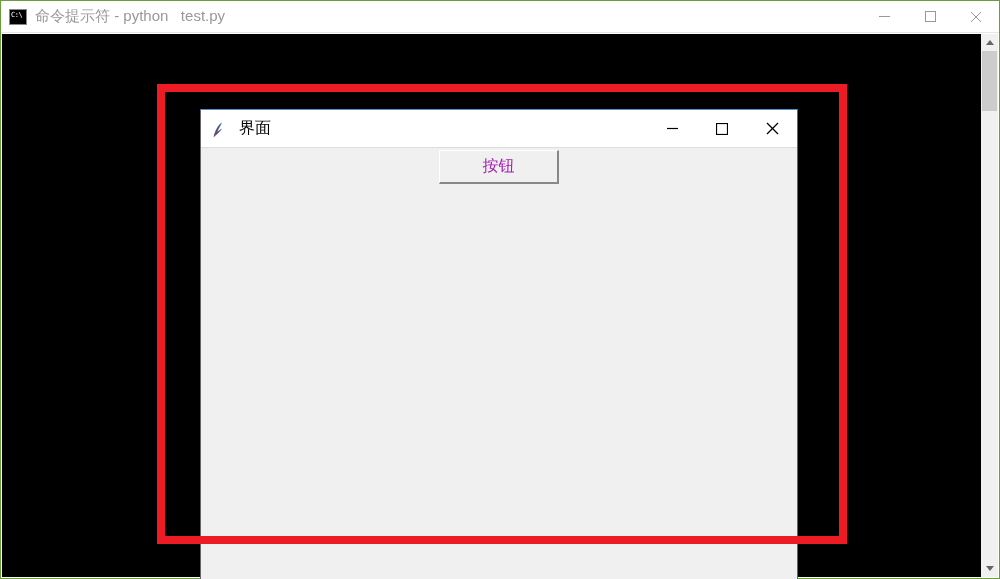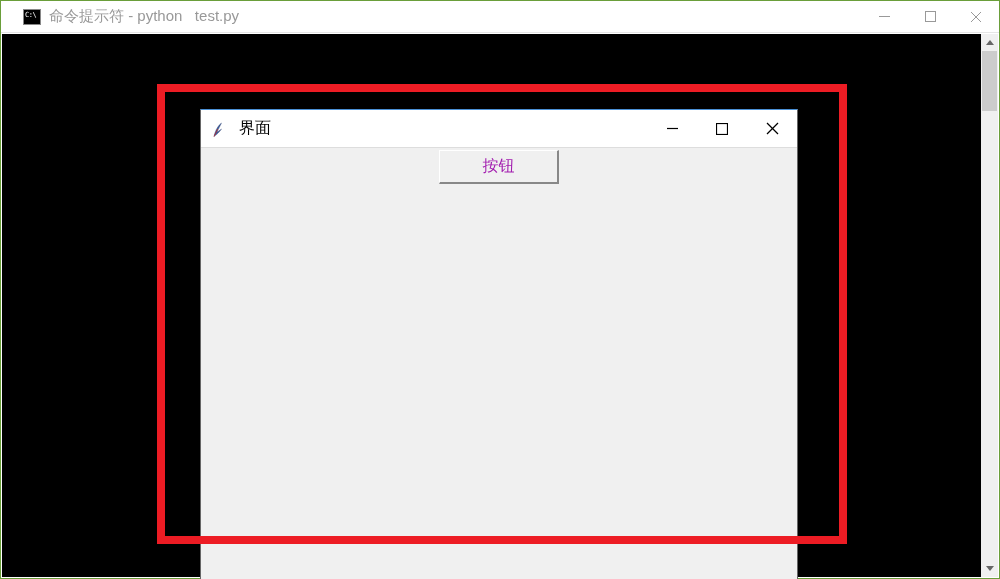--- a/index.html
+++ b/index.html
@@ -23,21 +23,21 @@
       height: 579px;
       border: 1px solid #6a9e3a;
       background: #fff;
     }
     .outer-titlebar {
       height: 32px;
       display: flex;
       align-items: center;
       background: #fff;
       border-bottom: 1px solid #e5e5e5;
-      padding-left: 22px;
+      padding-left: 8px;
     }
     .cmd-icon {
       width: 18px;
       height: 16px;
       background: #000;
       border: 1px solid #888;
       position: relative;
       margin-right: 8px;
       flex-shrink: 0;
     }

